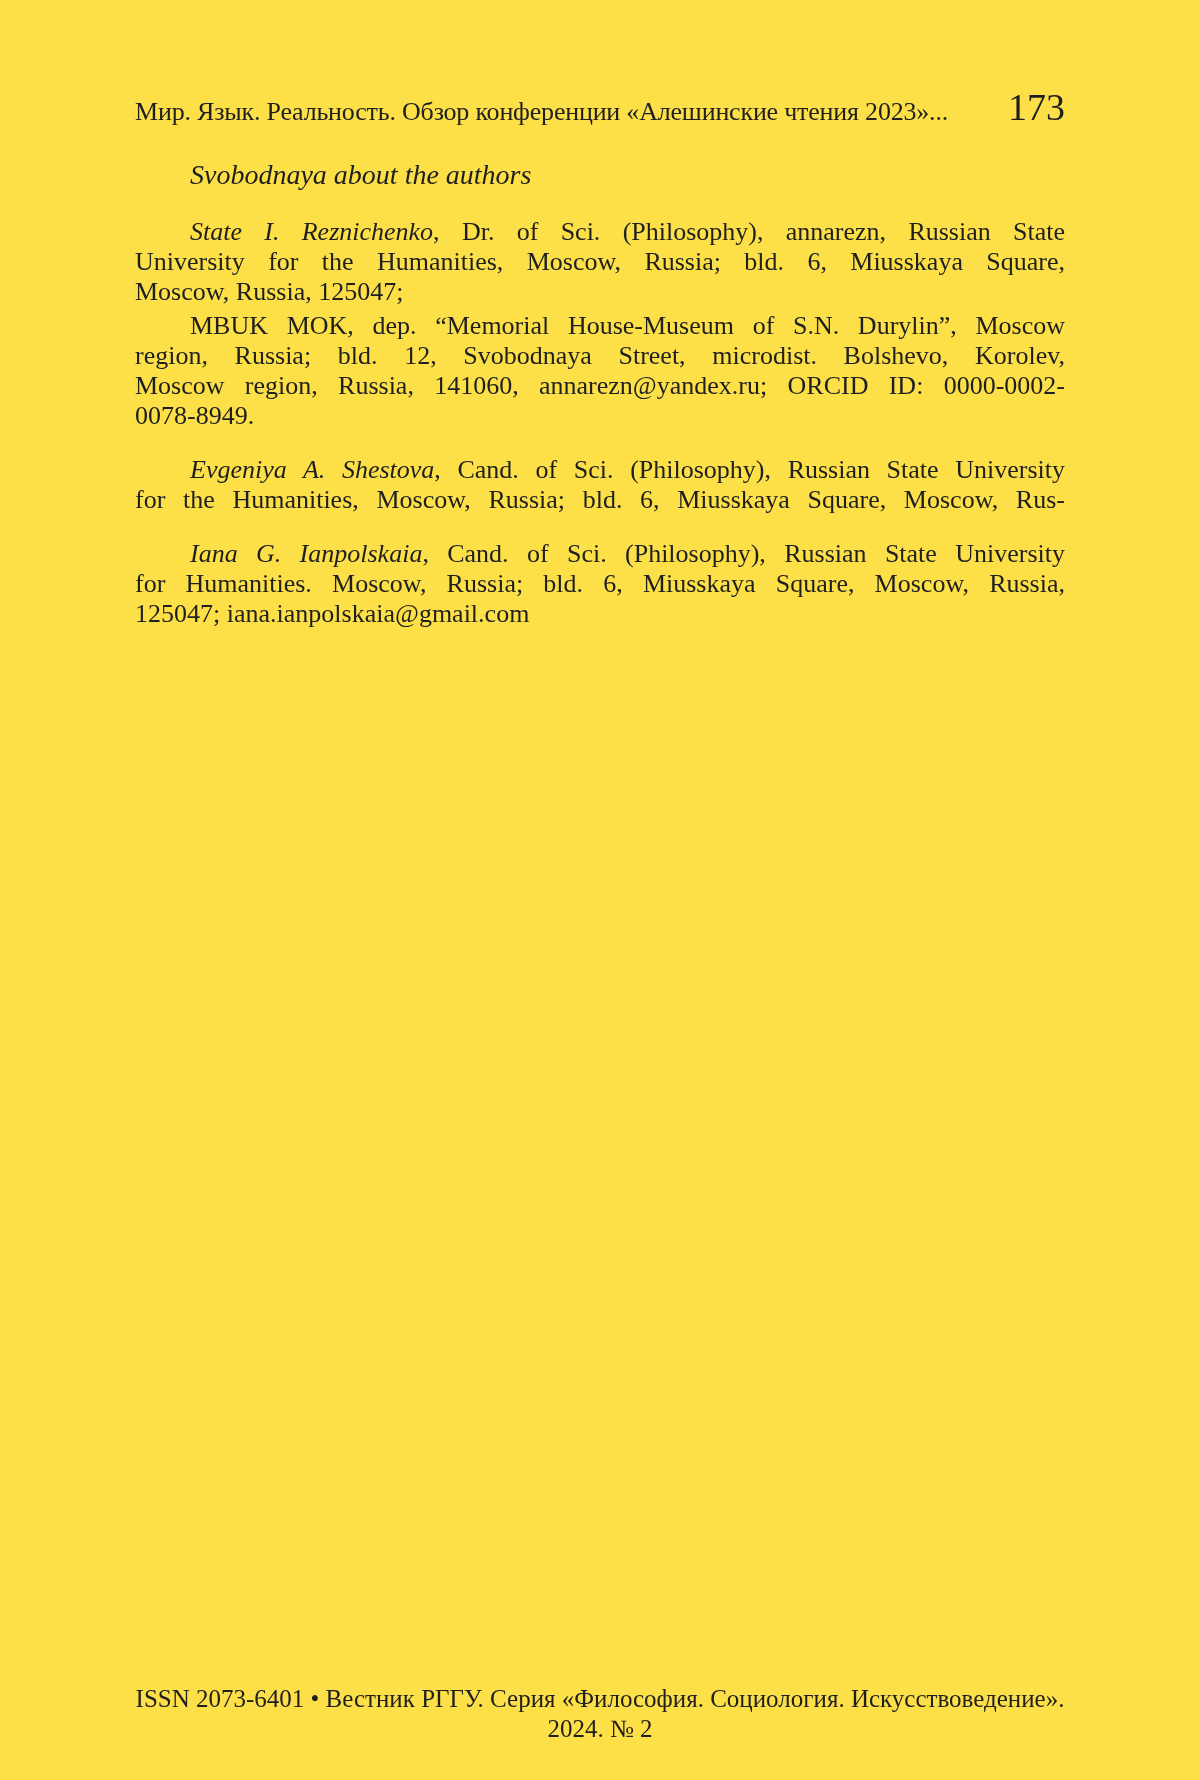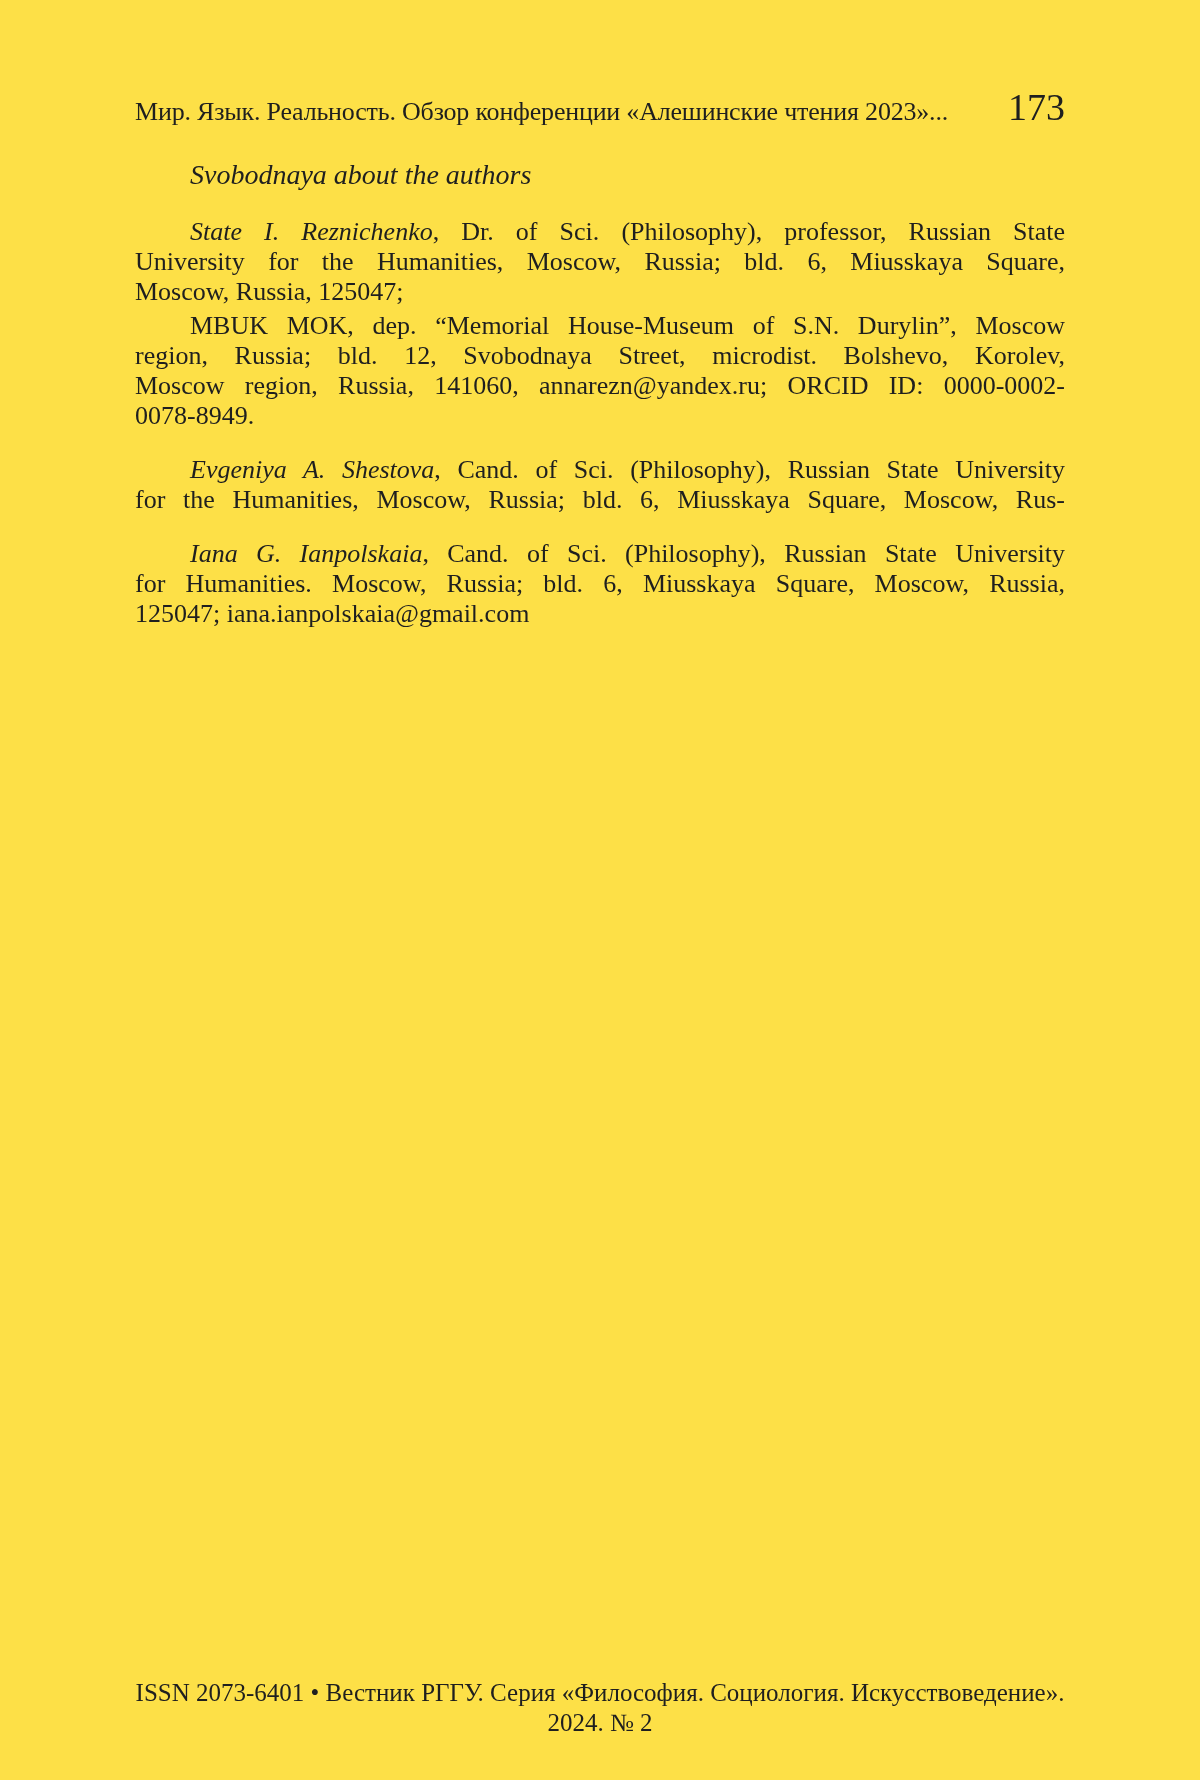--- a/index.html
+++ b/index.html
@@ -65,42 +65,42 @@
     text-align-last: auto;
   }
   .name {
     font-style: italic;
   }
   
   .page-footer {
     position: absolute;
     left: 135px;
     right: 135px;
-    bottom: 42px;
+    bottom: 36px;
     text-align: center;
     font-size: 25px;
     line-height: 30px;
   }
 </style>
 </head>
 <body>
 
 <div class="page">
 
   <header class="running-head">
     <span class="rh-title">Мир. Язык. Реальность. Обзор конференции «Алешинские чтения 2023»...</span>
     <span class="rh-num">173</span>
   </header>
 
   <h2 class="section-title">Svobodnaya about the authors</h2>
 
   <section class="authors">
 
     <p class="para">
-      <span class="line first"><span class="name">State I. Reznichenko</span><span>, Dr. of Sci. (Philosophy), professor, Russian State</span></span>
+      <span class="line first"><span class="name">State I. Reznichenko</span><span>, Dr. of Sci. (Philosophy), annarezn, Russian State</span></span>
       <span class="line">University for the Humanities, Moscow, Russia; bld. 6, Miusskaya Square,</span>
       <span class="line last">Moscow, Russia, 125047;</span>
     </p>
 
     <p class="para">
       <span class="line first"><span class="name"></span><span>MBUK MOK, dep. “Memorial House-Museum of S.N. Durylin”, Moscow</span></span>
       <span class="line">region, Russia; bld. 12, Svobodnaya Street, microdist. Bolshevo, Korolev,</span>
       <span class="line">Moscow region, Russia, 141060, annarezn@yandex.ru; ORCID ID: 0000-0002-</span>
       <span class="line last">0078-8949.</span>
     </p>

